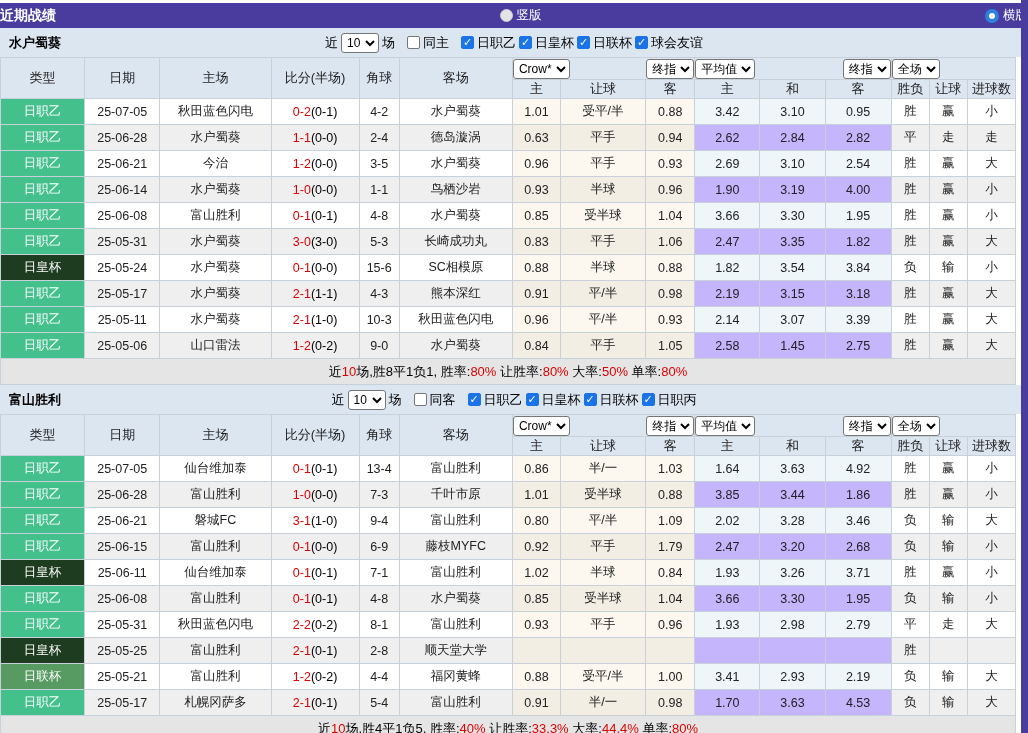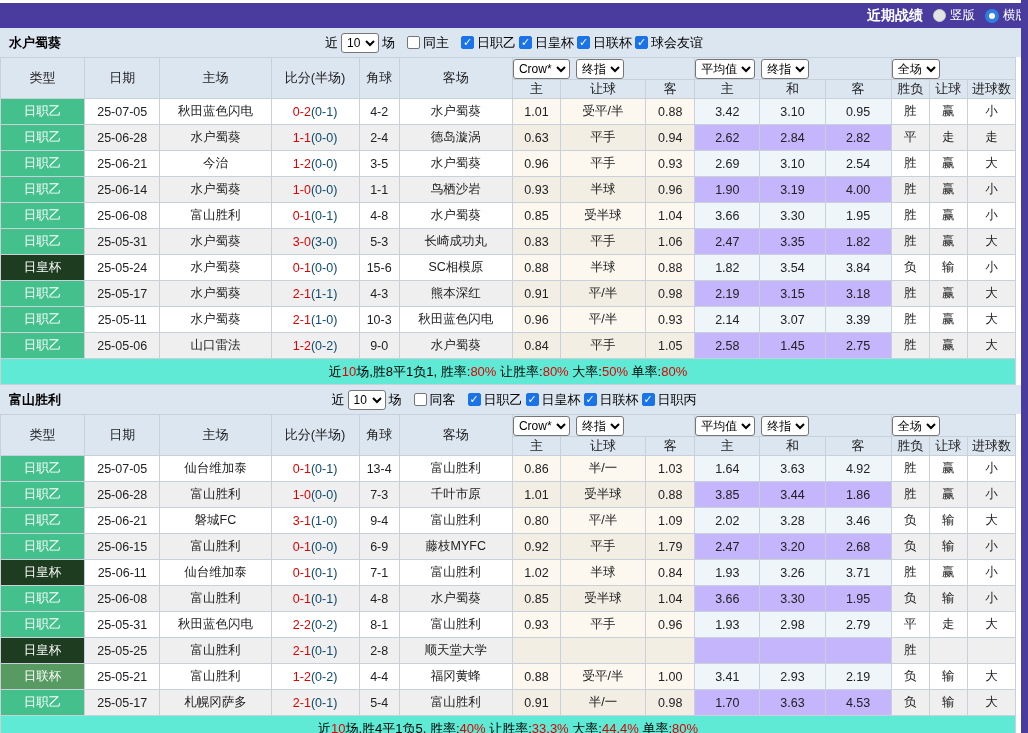--- a/index.html
+++ b/index.html
@@ -4,21 +4,21 @@
 <style>
   html,body{margin:0;padding:0;}
   body{
     width:1028px;height:733px;position:relative;overflow:hidden;
     background:#ffffff;
     font-family:"Liberation Sans","DejaVu Sans",sans-serif;
     -webkit-font-smoothing:antialiased;
   }
   .titlebar{
     margin-top:3px;height:25px;background:#4a3b9f;color:#fff;
-    display:flex;align-items:center;justify-content:flex-end;gap:10px;
+    display:flex;align-items:center;justify-content:space-between;gap:10px;
     font-size:14px;
   }
   .titlebar .ttl{font-weight:bold;}
   .titlebar label{display:flex;align-items:center;gap:4px;font-size:12.5px;cursor:default;}
   .radio{display:inline-block;border-radius:50%;box-sizing:border-box;}
   .radio.off{width:13px;height:13px;background:#e4e4e4;border:1px solid #cfcfcf;}
   .radio.on{width:14px;height:14px;background:#fff;border:4px solid #2f7fe0;}
   .right-strip{position:absolute;top:0;right:0;width:7px;height:733px;background:#4a3b9f;}
 
   .secbar{
@@ -53,26 +53,26 @@
   .grid tbody tr.even td{background:#efefef;}
   .grid tbody td.c-crow{background:#fcf8f0;}
   .grid tbody tr.even td.c-crow{background:#f2eee4;}
   .grid tbody td.c-avg{background:#eef6fa;}
   .grid tbody tr.even td.c-avg{background:#c4b5fd;}
   .grid tbody td.c-type{color:#fff;font-size:12.5px;}
   .t-red{color:#e10000;}
   .t-blue{color:#2323cc;}
   .t-green{color:#149414;}
   .t-focus{color:#22a832;}
-  .half{color:#0c4a6e;}
+  .half{color:#000000;}
   .summary{
     width:1014px;border:1px solid #c8d0da;border-top:none;height:25px;line-height:25px;
-    text-align:center;font-size:13px;color:#000;background:#5eead4;
-  }
-  .ddwrap{display:flex;align-items:center;justify-content:flex-start;gap:6px;}
+    text-align:center;font-size:13px;color:#000;background:#e5e5e5;
+  }
+  .ddwrap{display:flex;align-items:center;justify-content:space-between;gap:6px;}
 </style>
 </head>
 <body>
 
 <div class="titlebar">
   <span class="ttl">近期战绩</span>
   <label>
     <span class="radio off"></span>
     <span>竖版</span>
   </label>

